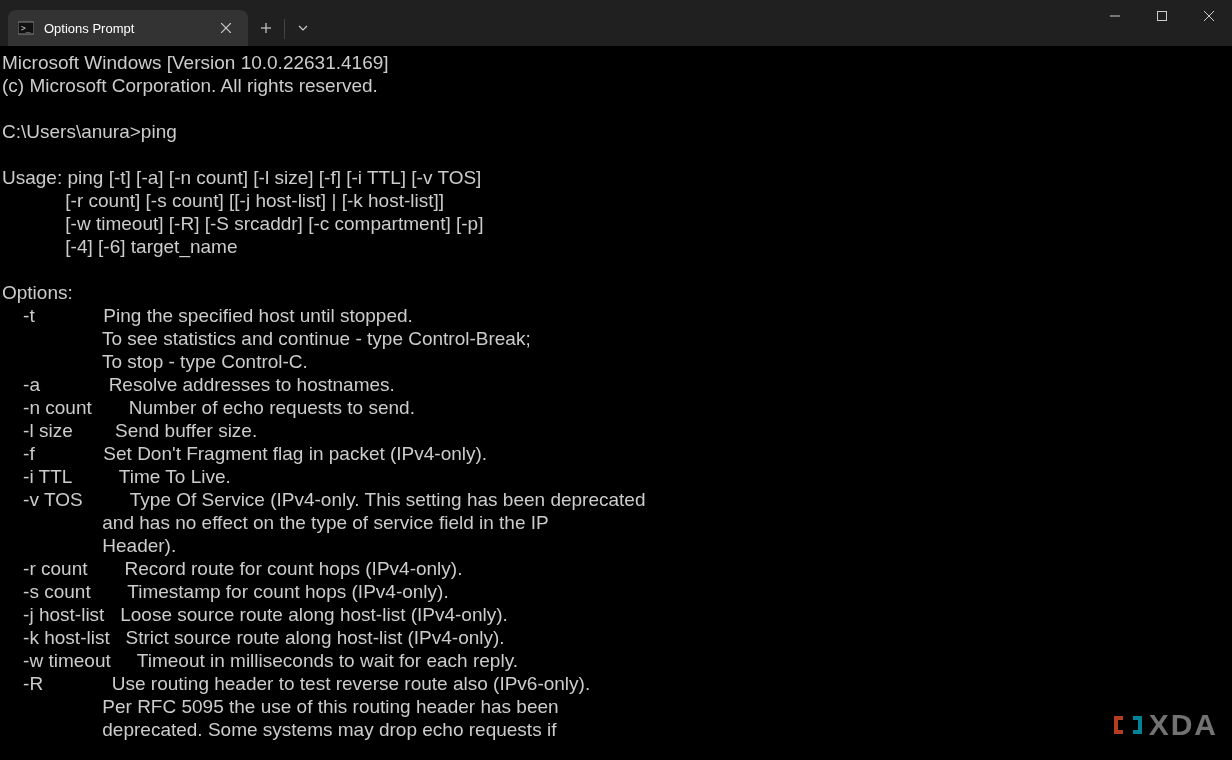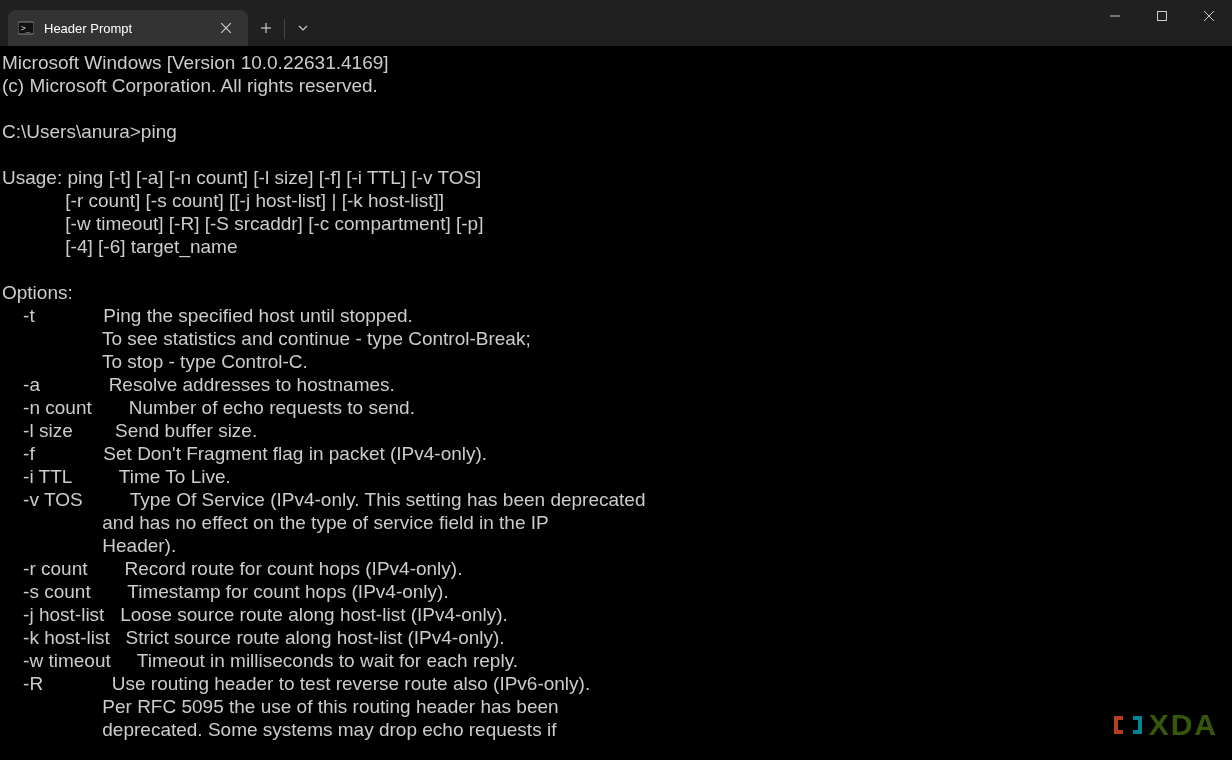--- a/index.html
+++ b/index.html
@@ -87,39 +87,39 @@
     position: fixed;
     right: 14px;
     bottom: 18px;
     display:flex;
     align-items:center;
     gap:6px;
     opacity:0.7;
     font-family: 'Segoe UI', Arial, sans-serif;
   }
   .watermark-text {
-    color:#4d7c0f;
+    color:#a3a3a3;
     font-size:30px;
     font-weight:600;
     letter-spacing:2px;
   }
 </style>
 </head>
 <body>
 
 <div class="titlebar">
   <div class="tab-strip">
     <div class="tab">
       <span class="tab-icon-wrap">
         <svg viewBox="0 0 16 16">
             <rect x="0" y="2" width="16" height="12" rx="1" fill="#111" stroke="#888" stroke-width="1"></rect>
             <text x="3" y="11" font-size="8" fill="#ccc" font-family="monospace">&gt;_</text>
           </svg>
       </span>
-      <span class="tab-title">Header Prompt</span>
+      <span class="tab-title">Options Prompt</span>
       <span class="tab-close">
         <svg viewBox="0 0 10 10">
             <line x1="0" y1="0" x2="10" y2="10" stroke="currentColor" stroke-width="1.2"></line>
             <line x1="10" y1="0" x2="0" y2="10" stroke="currentColor" stroke-width="1.2"></line>
           </svg>
       </span>
     </div>
     <div class="newtab-btn">
       <svg viewBox="0 0 12 12" width="12" height="12">
           <line x1="6" y1="1" x2="6" y2="11" stroke="currentColor" stroke-width="1.2"></line>

